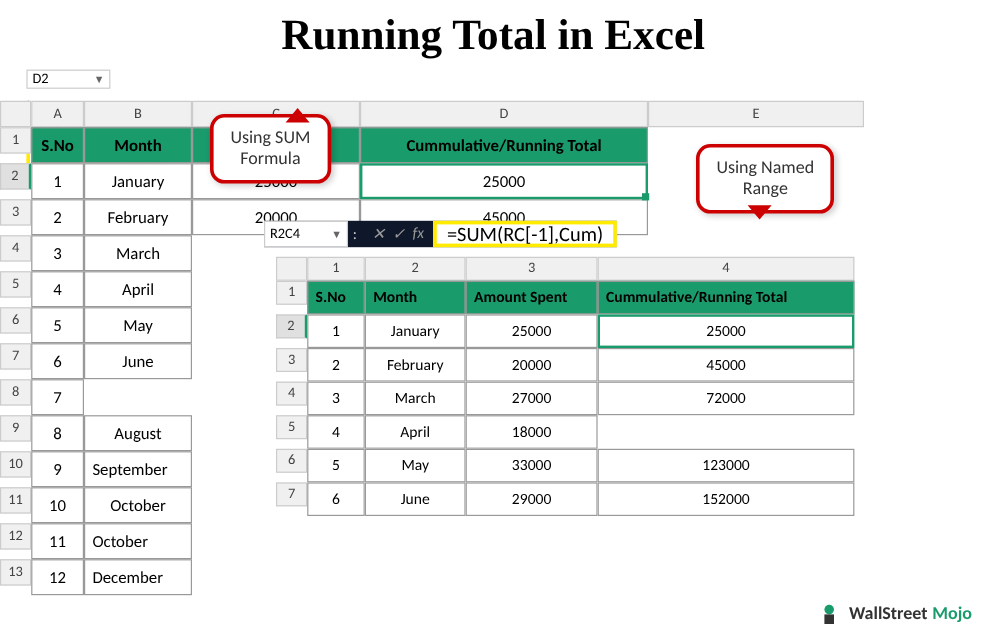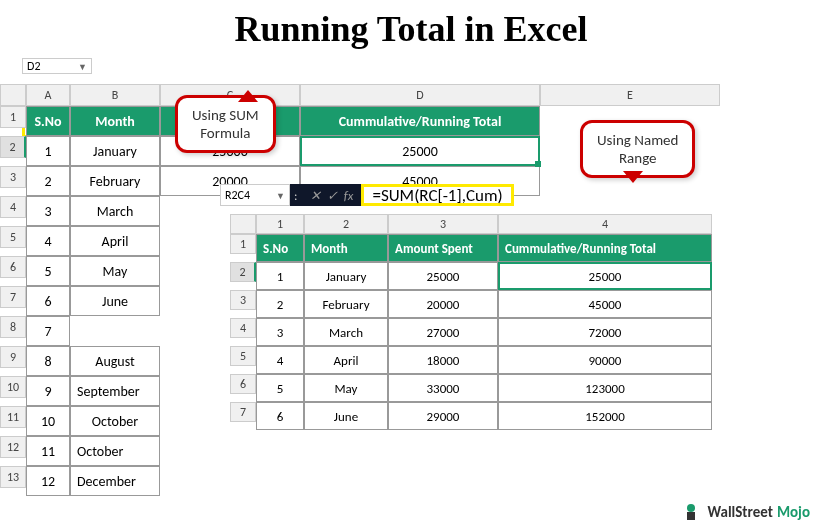--- a/index.html
+++ b/index.html
@@ -12,21 +12,21 @@
 .fbicons span { font-style: italic; }
 .fbox { border: 3px solid #ffea00; background: #fff; padding: 2px 8px; font-size: 17px; height: 22px; display: flex; align-items: center; }
 .sheet1 { position: relative; }
 .colhdr, .row { display: flex; }
 .colhdr .ch, .rowhdr { background: #f0f0f0; border: 1px solid #ccc; height: 22px; display: flex; align-items: center; justify-content: center; font-size: 12px; color: #444; }
 .rowhdr { width: 26px; }
 .ch-corner { width: 26px; }
 .ch-a { width: 44px; } .ch-b { width: 90px; } .ch-c { width: 140px; } .ch-d { width: 240px; } .ch-e { width: 180px; }
 .cell { height: 30px; border: 1px solid #999; display: flex; align-items: center; justify-content: center; font-size: 14px; background: #fff; padding: 0 6px; }
 .cell.left { justify-content: flex-start; }
-.hdr { background: #1a9b6c; color: #ffffff; font-weight: bold; }
+.hdr { background: #1a9b6c; color: #000000; font-weight: bold; }
 .sel { border: 2px solid #1a9b6c; position: relative; }
 .selhandle { position: absolute; bottom: -3px; right: -3px; width: 6px; height: 6px; background: #1a9b6c; }
 .rowsel { background: #e0e0e0; border-right: 2px solid #1a9b6c; }
 .callout { position: absolute; background: #fff; border: 3px solid #c00; border-radius: 12px; padding: 8px 14px; text-align: center; font-size: 15px; color: #333; box-shadow: 2px 2px 5px rgba(0,0,0,.2); z-index: 10; }
 .callout::after { content: ""; position: absolute; width: 0; height: 0; }
 .co1 { top: 95px; left: 175px; }
 .co1::after { top: -18px; left: 60px; border: 10px solid transparent; border-bottom: 12px solid #c00; }
 .co2 { top: 120px; left: 580px; }
 .co2::after { bottom: -18px; left: 40px; border: 10px solid transparent; border-top: 12px solid #c00; }
 .fbar2 { position: absolute; top: 184px; left: 220px; display: flex; align-items: center; gap: 4px; z-index: 5; background: #0f172a; }
@@ -198,21 +198,20 @@
       <div class="cell c2-1">3</div>
       <div class="cell c2-2">March</div>
       <div class="cell c2-3">27000</div>
       <div class="cell c2-4">72000</div>
     </div>
   <div class="row">
       <div class="rowhdr">5</div>
       <div class="cell c2-1">4</div>
       <div class="cell c2-2">April</div>
       <div class="cell c2-3">18000</div>
-      <div class="cell c2-4">90000</div>
     </div>
   <div class="row">
       <div class="rowhdr">6</div>
       <div class="cell c2-1">5</div>
       <div class="cell c2-2">May</div>
       <div class="cell c2-3">33000</div>
       <div class="cell c2-4">123000</div>
     </div>
   <div class="row">
       <div class="rowhdr">7</div>

